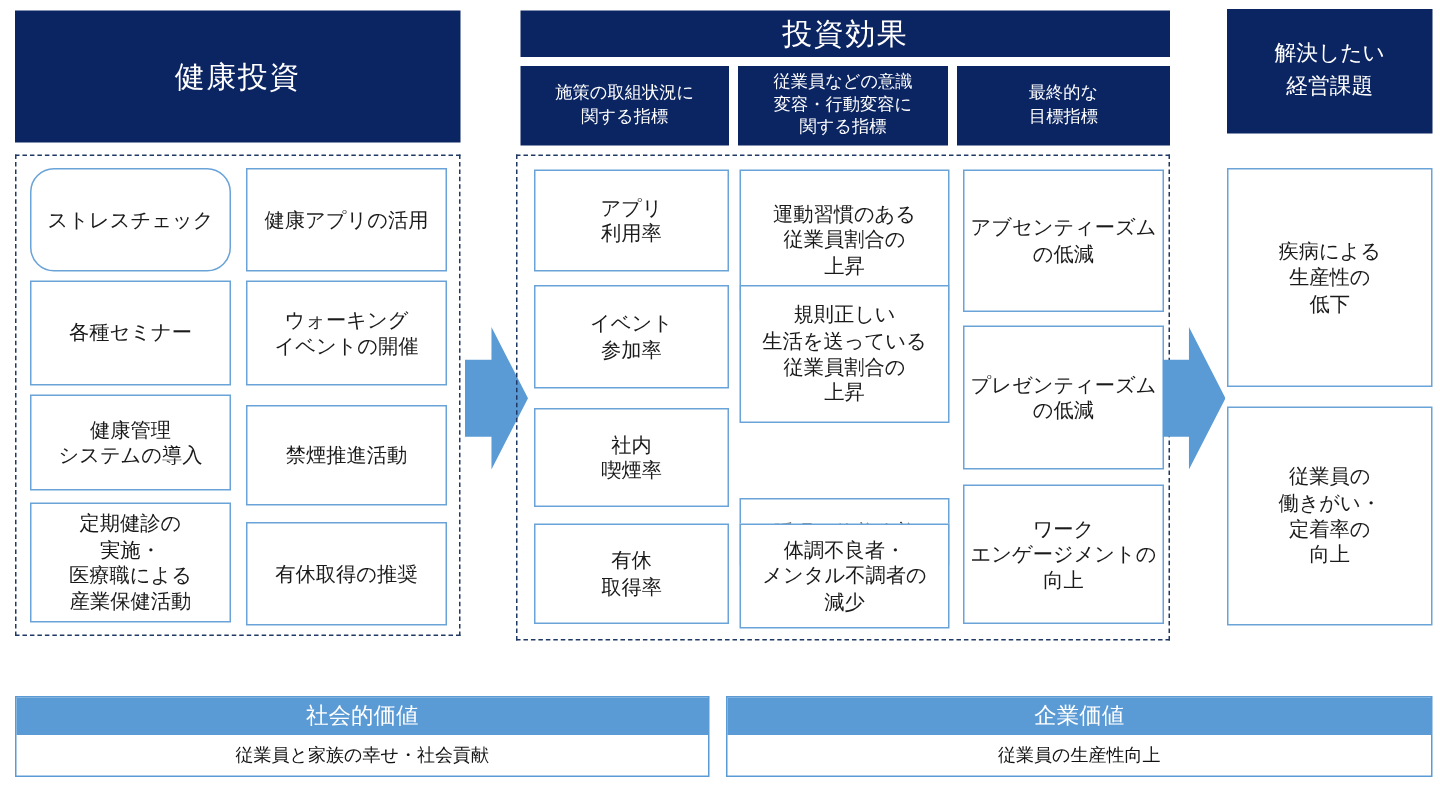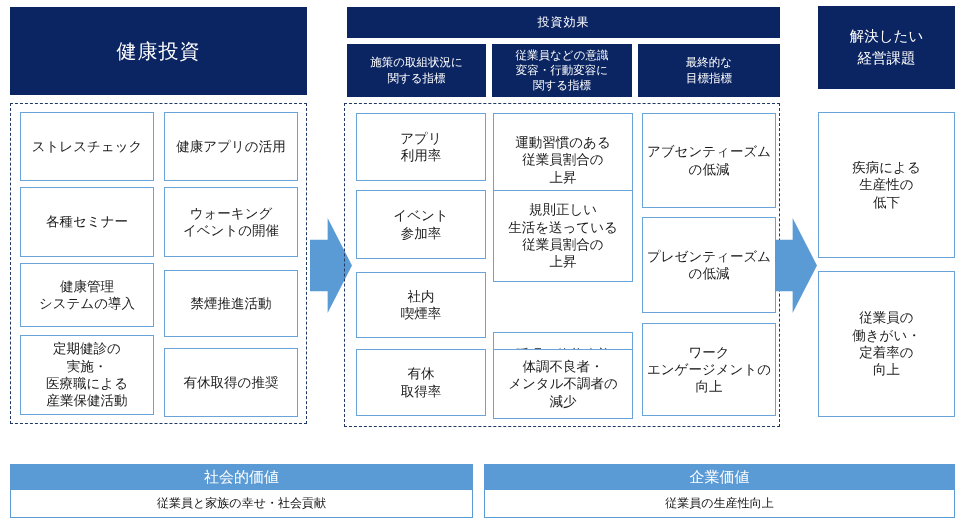--- a/index.html
+++ b/index.html
@@ -6,41 +6,41 @@
   html,body { background:#ffffff; }
   body { font-family:"Liberation Sans","DejaVu Sans",sans-serif; }
   #stage { position:relative; width:960px; height:528px; background:#ffffff; overflow:hidden; }
 
   .navy { background:#0b2462; color:#ffffff; }
   .pre { white-space:pre-line; }
 
   
   .hdr { position:absolute; display:flex; align-items:center; justify-content:center; text-align:center; }
   #hdr-investment { left:10px; top:7px; width:297px; height:88px; font-size:20px; letter-spacing:1px; }
-  #hdr-effect { left:347px; top:7px; width:433px; height:31px; font-size:12px; letter-spacing:1px; }
+  #hdr-effect { left:347px; top:7px; width:433px; height:31px; font-size:20px; letter-spacing:1px; }
   #hdr-issues { left:818px; top:6px; width:137px; height:83px; font-size:14.5px; line-height:1.45; }
 
   
   #effect-subs { position:absolute; left:347px; top:44px; width:433px; height:53px; display:flex; }
   #effect-subs .sub { height:53px; display:flex; align-items:center; justify-content:center; text-align:center; font-size:11.5px; line-height:1.32; }
   #effect-subs .sub:nth-child(1) { width:139px; margin-right:6px; }
   #effect-subs .sub:nth-child(2) { width:140px; margin-right:6px; }
   #effect-subs .sub:nth-child(3) { width:142px; }
 
   
   .dashed { position:absolute; border:1px dashed #1f3864; background:transparent; }
   #panel-investment { left:10px; top:103px; width:297px; height:321px; }
   #panel-effect { left:344px; top:103px; width:436px; height:324px; }
 
   
   .box { position:absolute; background:#ffffff; border:1px solid #6aa3d8; display:flex; align-items:center; justify-content:center; text-align:center; font-size:13.5px; line-height:1.28; color:#1a1a1a; padding:2px; }
 
   
   .colA .box { left:9px; width:134px; }
-  .colA .box:nth-of-type(1) { top:8px;  height:69px; }
+  .colA .box:nth-of-type(1) { top:8px;  height:69px;border-radius:16px; }
   .colA .box:nth-of-type(2) { top:83px; height:70px; }
   .colA .box:nth-of-type(3) { top:159px; height:64px; }
   .colA .box:nth-of-type(4) { top:231px; height:80px; }
   .colB .box { left:153px; width:134px; }
   .colB .box:nth-of-type(1) { top:8px;  height:69px; }
   .colB .box:nth-of-type(2) { top:83px; height:70px; }
   .colB .box:nth-of-type(3) { top:166px; height:67px; }
   .colB .box:nth-of-type(4) { top:244px; height:69px; }
 
   

